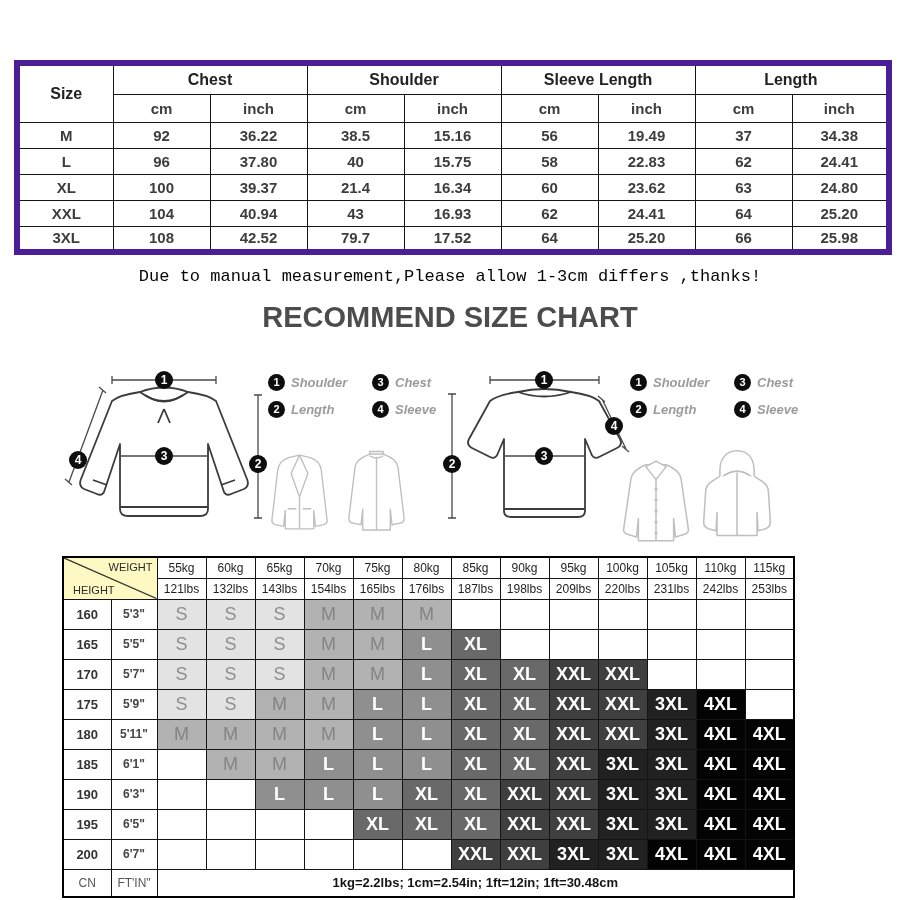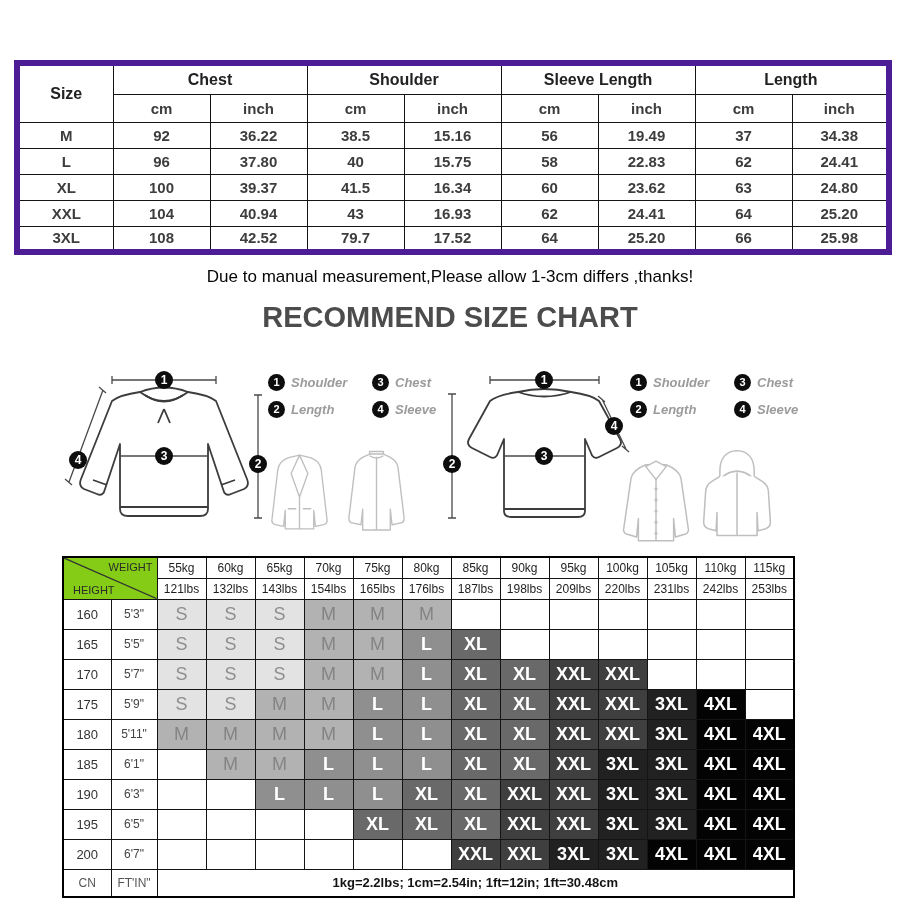--- a/index.html
+++ b/index.html
@@ -10,21 +10,21 @@
   .m-table{position:absolute;left:14px;top:60px;width:872px;border-collapse:collapse;
            table-layout:fixed;text-align:center;color:#3d3d3d;border:6px solid #4c1d95}
   .m-table th,.m-table td{border:1px solid #141414;font-weight:bold;overflow:hidden;white-space:nowrap}
   .m-table thead tr.group-row th{height:31px;font-size:16px;color:#222}
   .m-table thead tr.unit-row th{height:28px;font-size:15px}
   .m-table tbody tr{height:26px}
   .m-table tbody th,.m-table tbody td{font-size:15px}
 
   
   .note{position:absolute;left:0;right:0;top:267px;text-align:center;
-        font-family:Liberation Sans, sans-serif;font-size:17px;color:#060606}
+        font-family:Liberation Mono, monospace;font-size:17px;color:#060606}
   .title{position:absolute;left:0;right:0;top:301px;text-align:center;
          font-size:29px;font-weight:bold;color:#4c4c4c;letter-spacing:0px}
 
   
   .illus{position:absolute;left:0;top:355px;width:900px;height:200px}
   .diagram{position:absolute;width:205px;height:172px}
   .diagram svg{position:absolute;left:0;top:0;width:100%;height:100%}
   .garment{fill:#fff;stroke:#3c3c3c;stroke-width:1.8;stroke-linejoin:round}
   .dim{stroke:#4a4a4a;stroke-width:1.3;fill:none}
   .mini{position:absolute}
@@ -37,27 +37,27 @@
   .num-badge{width:17px;height:17px;border-radius:50%;background:#0d0d0d;color:#fff;font-size:11px;
              font-weight:bold;display:inline-flex;align-items:center;justify-content:center;flex:0 0 auto;line-height:1}
   .legend-label{font-style:italic;font-weight:bold;color:#9b9b9b;font-size:13px}
 
   
   .s-table{position:absolute;left:62px;top:556px;border-collapse:collapse;table-layout:fixed;
            text-align:center;border:2px solid #000}
   .s-table th,.s-table td{border:1px solid #141414;overflow:hidden;white-space:nowrap}
   .s-table thead tr{height:21px}
   .s-table thead th{font-size:12px;color:#1e1e1e;font-weight:normal}
-  .corner{position:relative;background:#84cc16}
+  .corner{position:relative;background:#fef9c3}
   .diag{position:absolute;left:0;top:0;width:100%;height:100%}
   .diag line{stroke:#333;stroke-width:1.3;vector-effect:non-scaling-stroke}
   .c-top{position:absolute;top:3px;right:4px;font-size:11px;color:#2a2a2a}
   .c-bot{position:absolute;bottom:3px;left:9px;font-size:11px;color:#2a2a2a}
   .s-table tbody tr{height:30px}
-  .s-table tbody th{font-size:13px;color:#333;font-weight:normal;background:#fff}
+  .s-table tbody th{font-size:13px;color:#333;font-weight:bold;background:#fff}
   .s-table tbody th.h-ft{font-size:12px;color:#444}
   .s-table tbody td{font-size:18px;background:#fff}
   .s-table tfoot tr{height:28px}
   .s-table tfoot th{font-size:12px;color:#555;font-weight:normal;background:#fff}
   .f-conv{font-size:13px;font-weight:bold;color:#141414;background:#fff}
 </style>
 </head>
 <body>
 
 <table class="m-table">
@@ -104,21 +104,21 @@
         <td>15.75</td>
         <td>58</td>
         <td>22.83</td>
         <td>62</td>
         <td>24.41</td>
       </tr>
       <tr>
         <th>XL</th>
         <td>100</td>
         <td>39.37</td>
-        <td>41.5</td>
+        <td>21.4</td>
         <td>16.34</td>
         <td>60</td>
         <td>23.62</td>
         <td>63</td>
         <td>24.80</td>
       </tr>
       <tr>
         <th>XXL</th>
         <td>104</td>
         <td>40.94</td>

